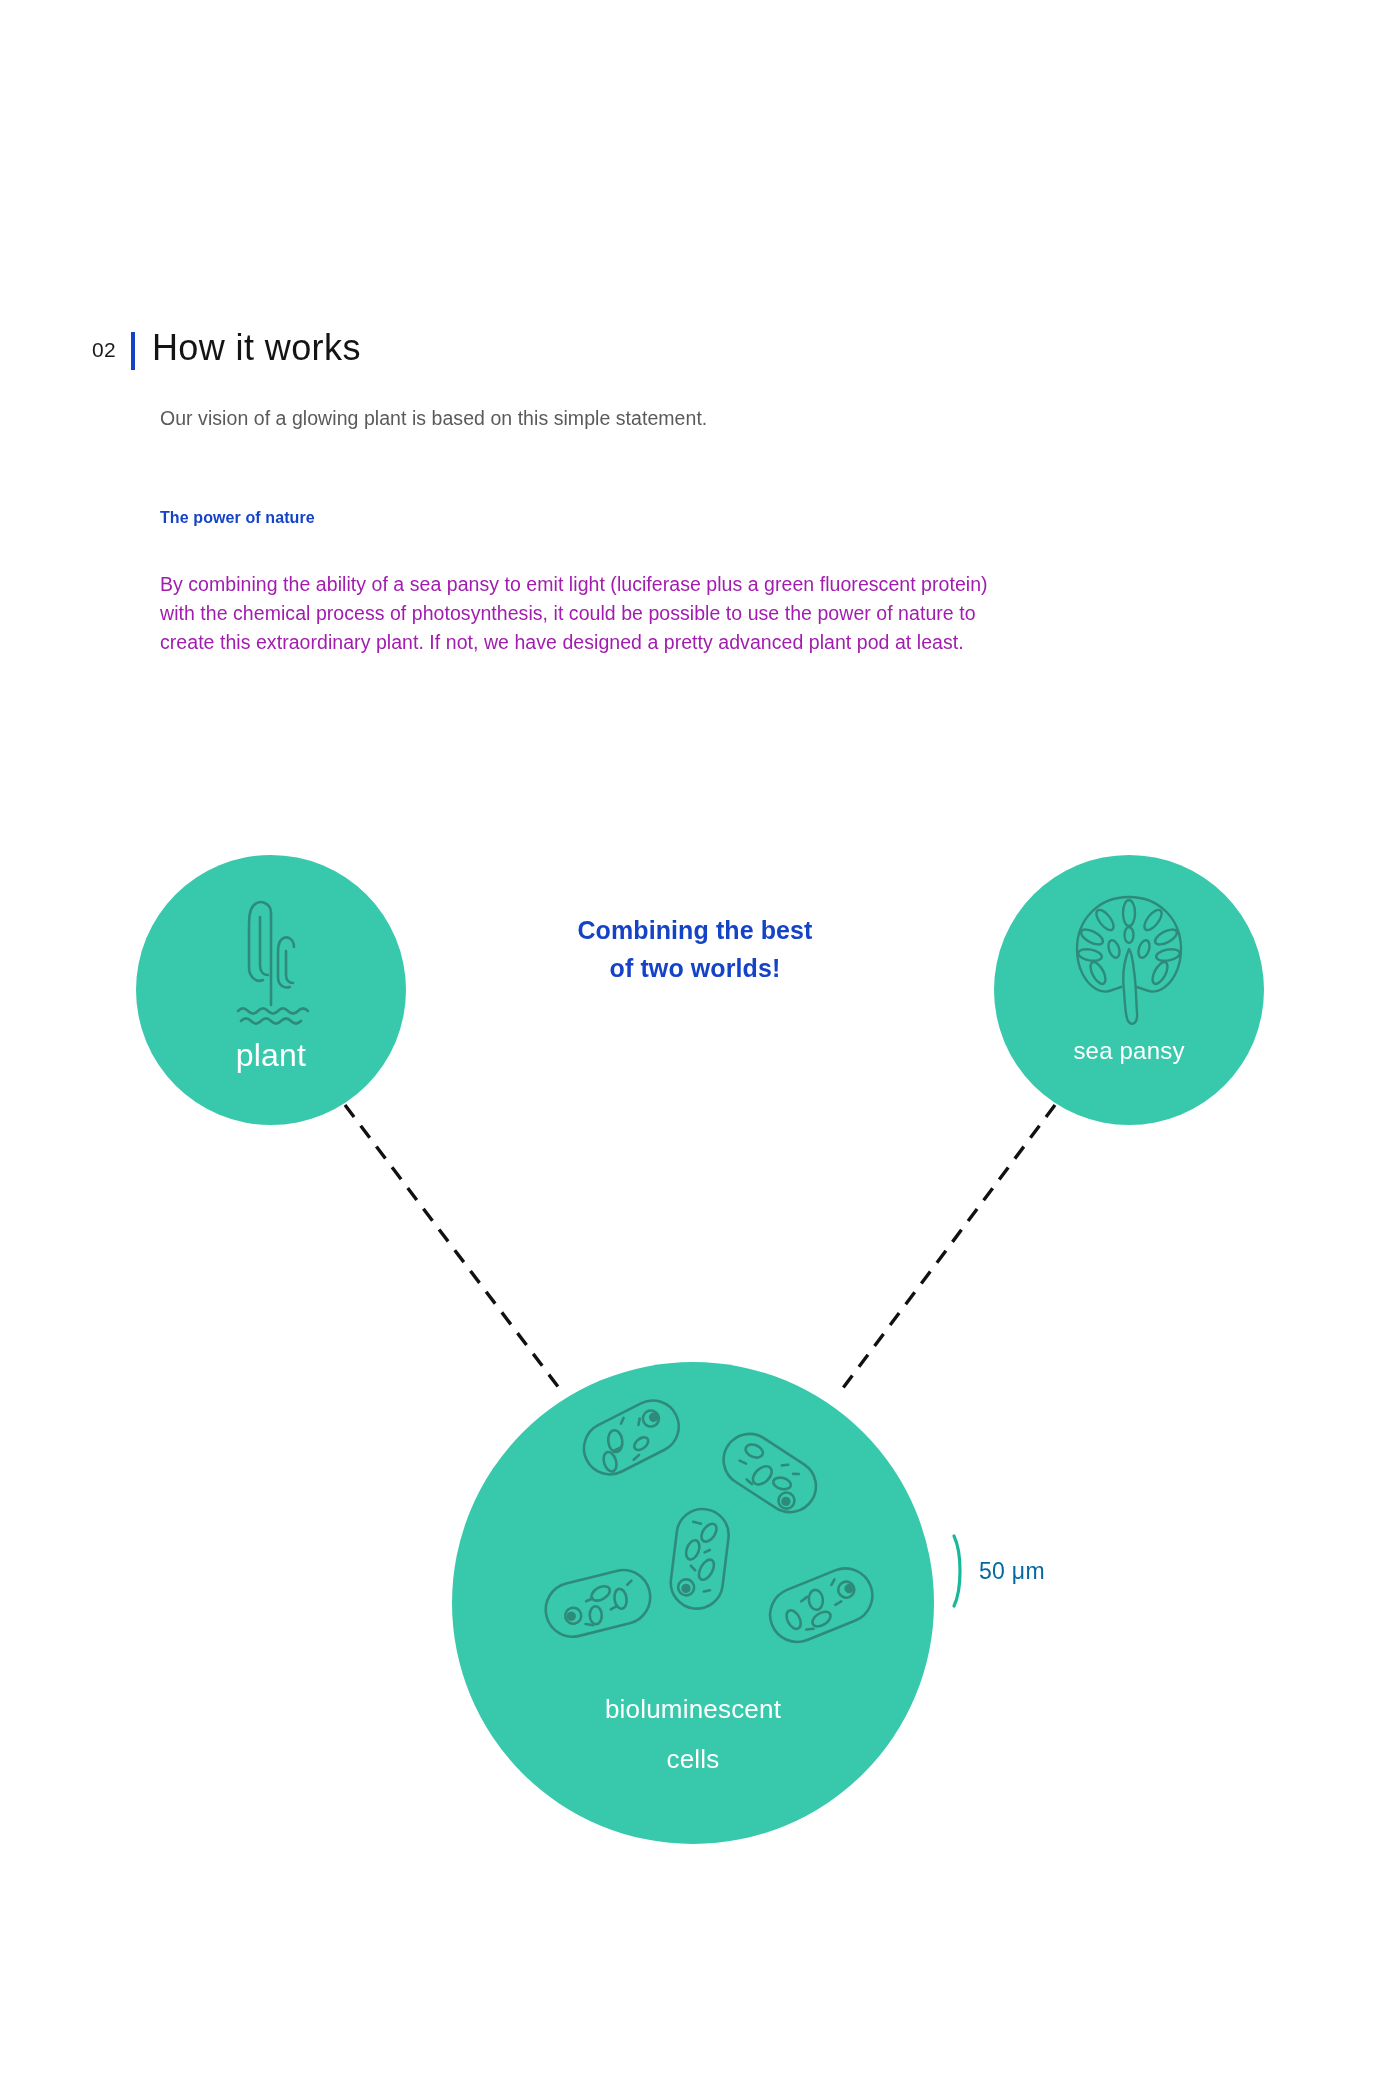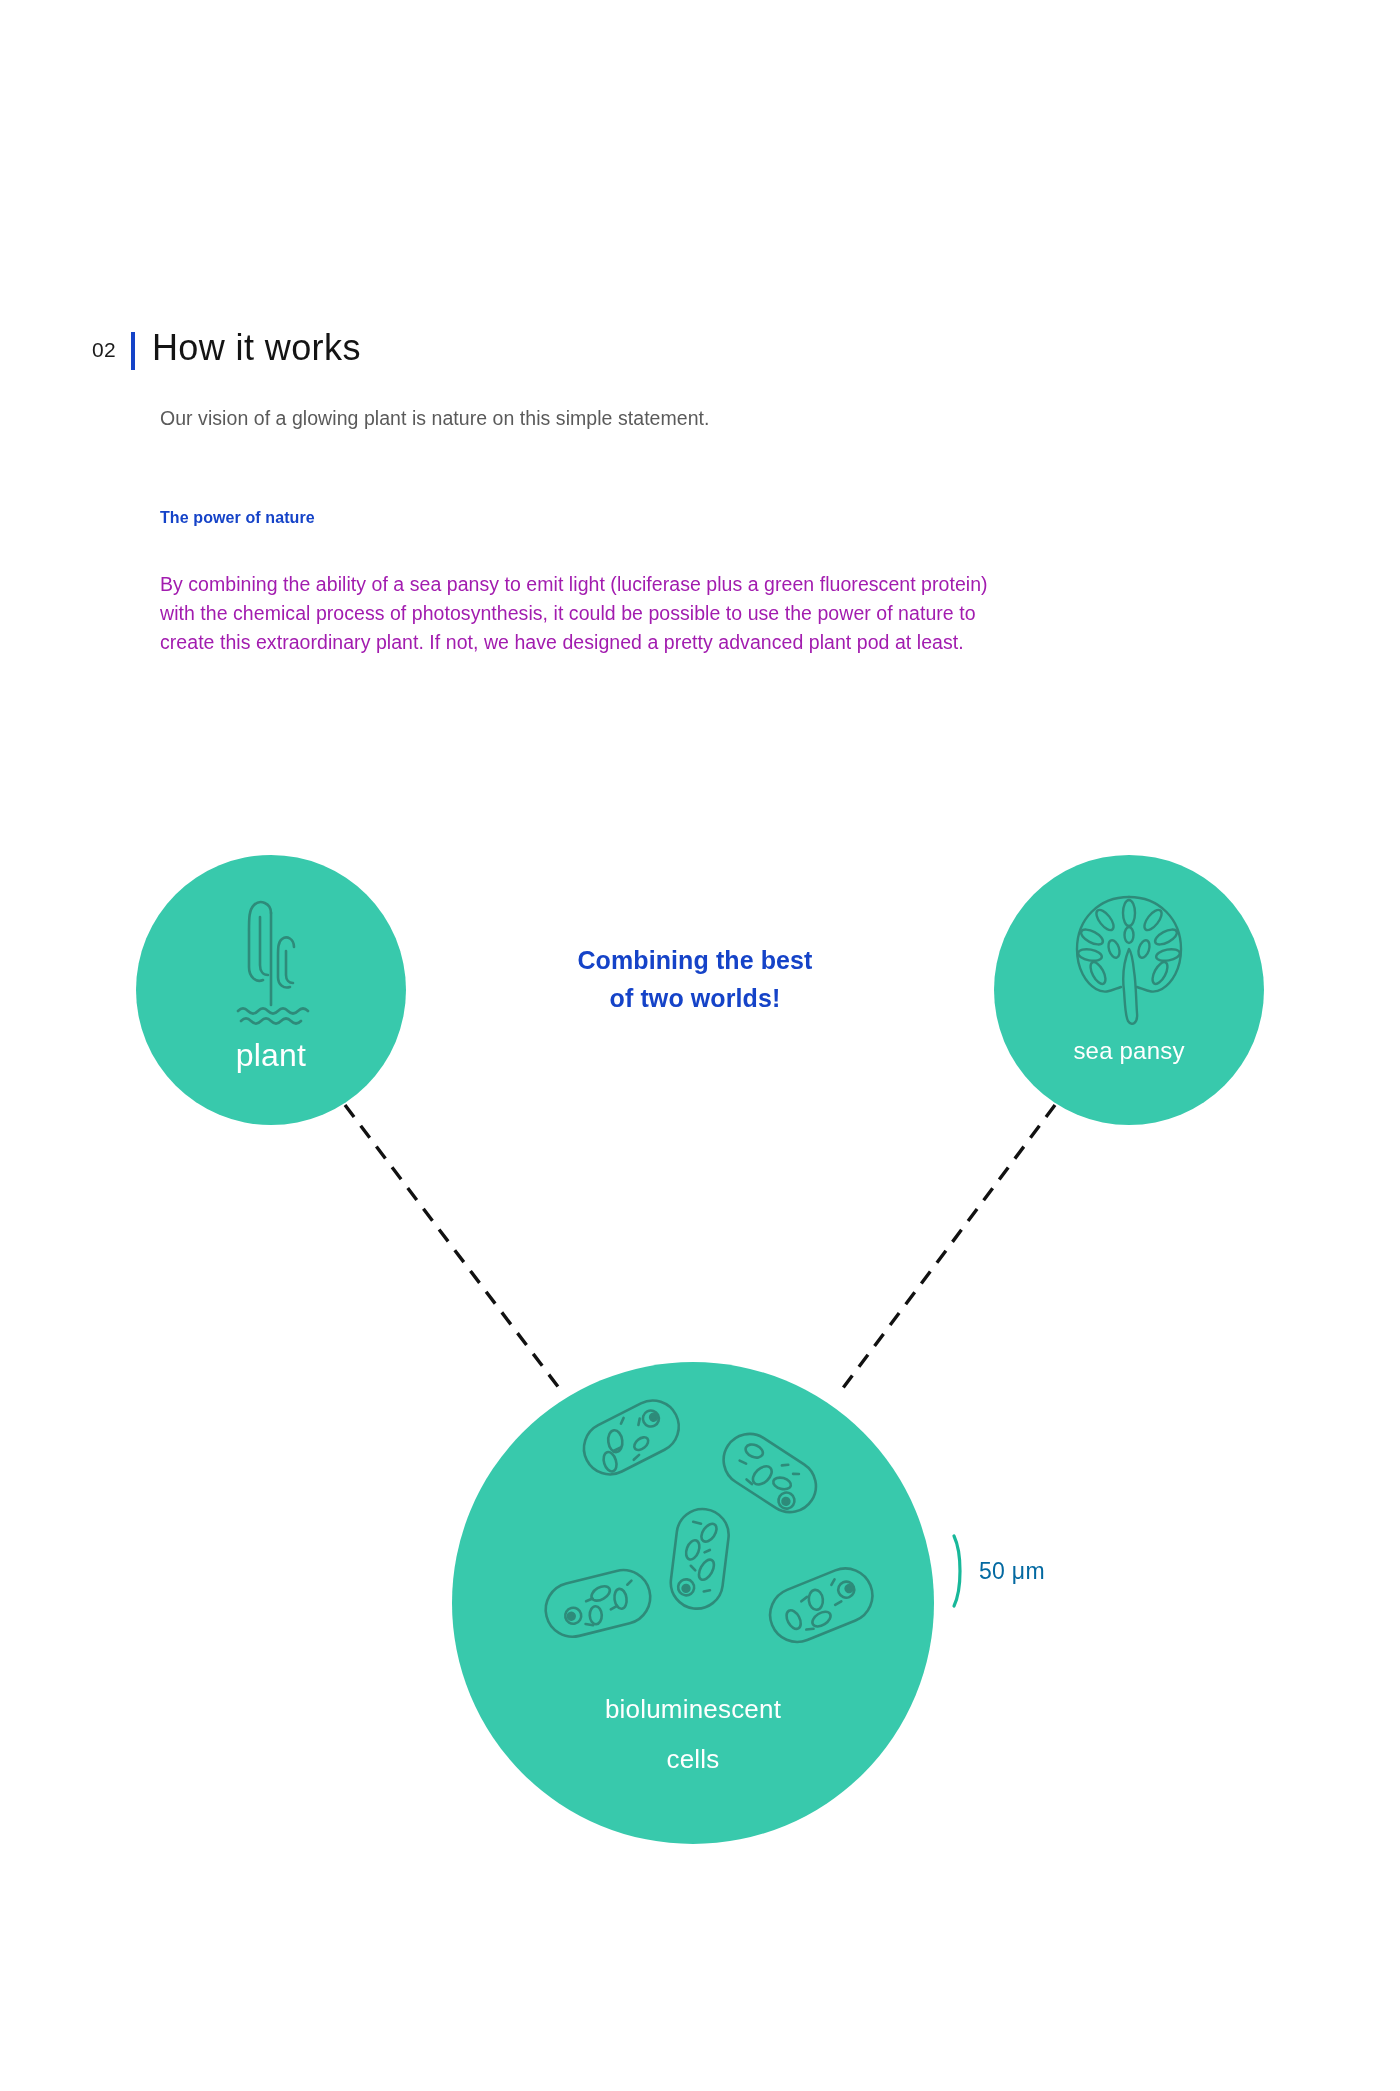--- a/index.html
+++ b/index.html
@@ -173,21 +173,21 @@
     left: 0;
     top: 0;
     width: 482px;
     height: 482px;
   }
 
   
   .callout {
     position: absolute;
     left: 470px;
-    top: 941px;
+    top: 911px;
     width: 450px;
     text-align: center;
     color: #1543c8;
     font-size: 25px;
     font-weight: 700;
     line-height: 38px;
     letter-spacing: 0.1px;
   }
 
   
@@ -222,21 +222,21 @@
 
 <div class="page">
 
   <div class="section-header">
     <span class="section-number">02</span>
     <span class="section-rule"></span>
     <span class="section-title">How it works</span>
   </div>
 
   <div class="intro-block">
-    <div class="intro-line">Our vision of a glowing plant is nature on this simple statement.</div>
+    <div class="intro-line">Our vision of a glowing plant is based on this simple statement.</div>
   </div>
 
   <div class="subheading">The power of nature</div>
 
   <div class="body-paragraph">
     <div class="body-line">By combining the ability of a sea pansy to emit light (luciferase plus a green fluorescent protein)</div>
     <div class="body-line">with the chemical process of photosynthesis, it could be possible to use the power of nature to</div>
     <div class="body-line">create this extraordinary plant. If not, we have designed a pretty advanced plant pod at least.</div>
   </div>
 

